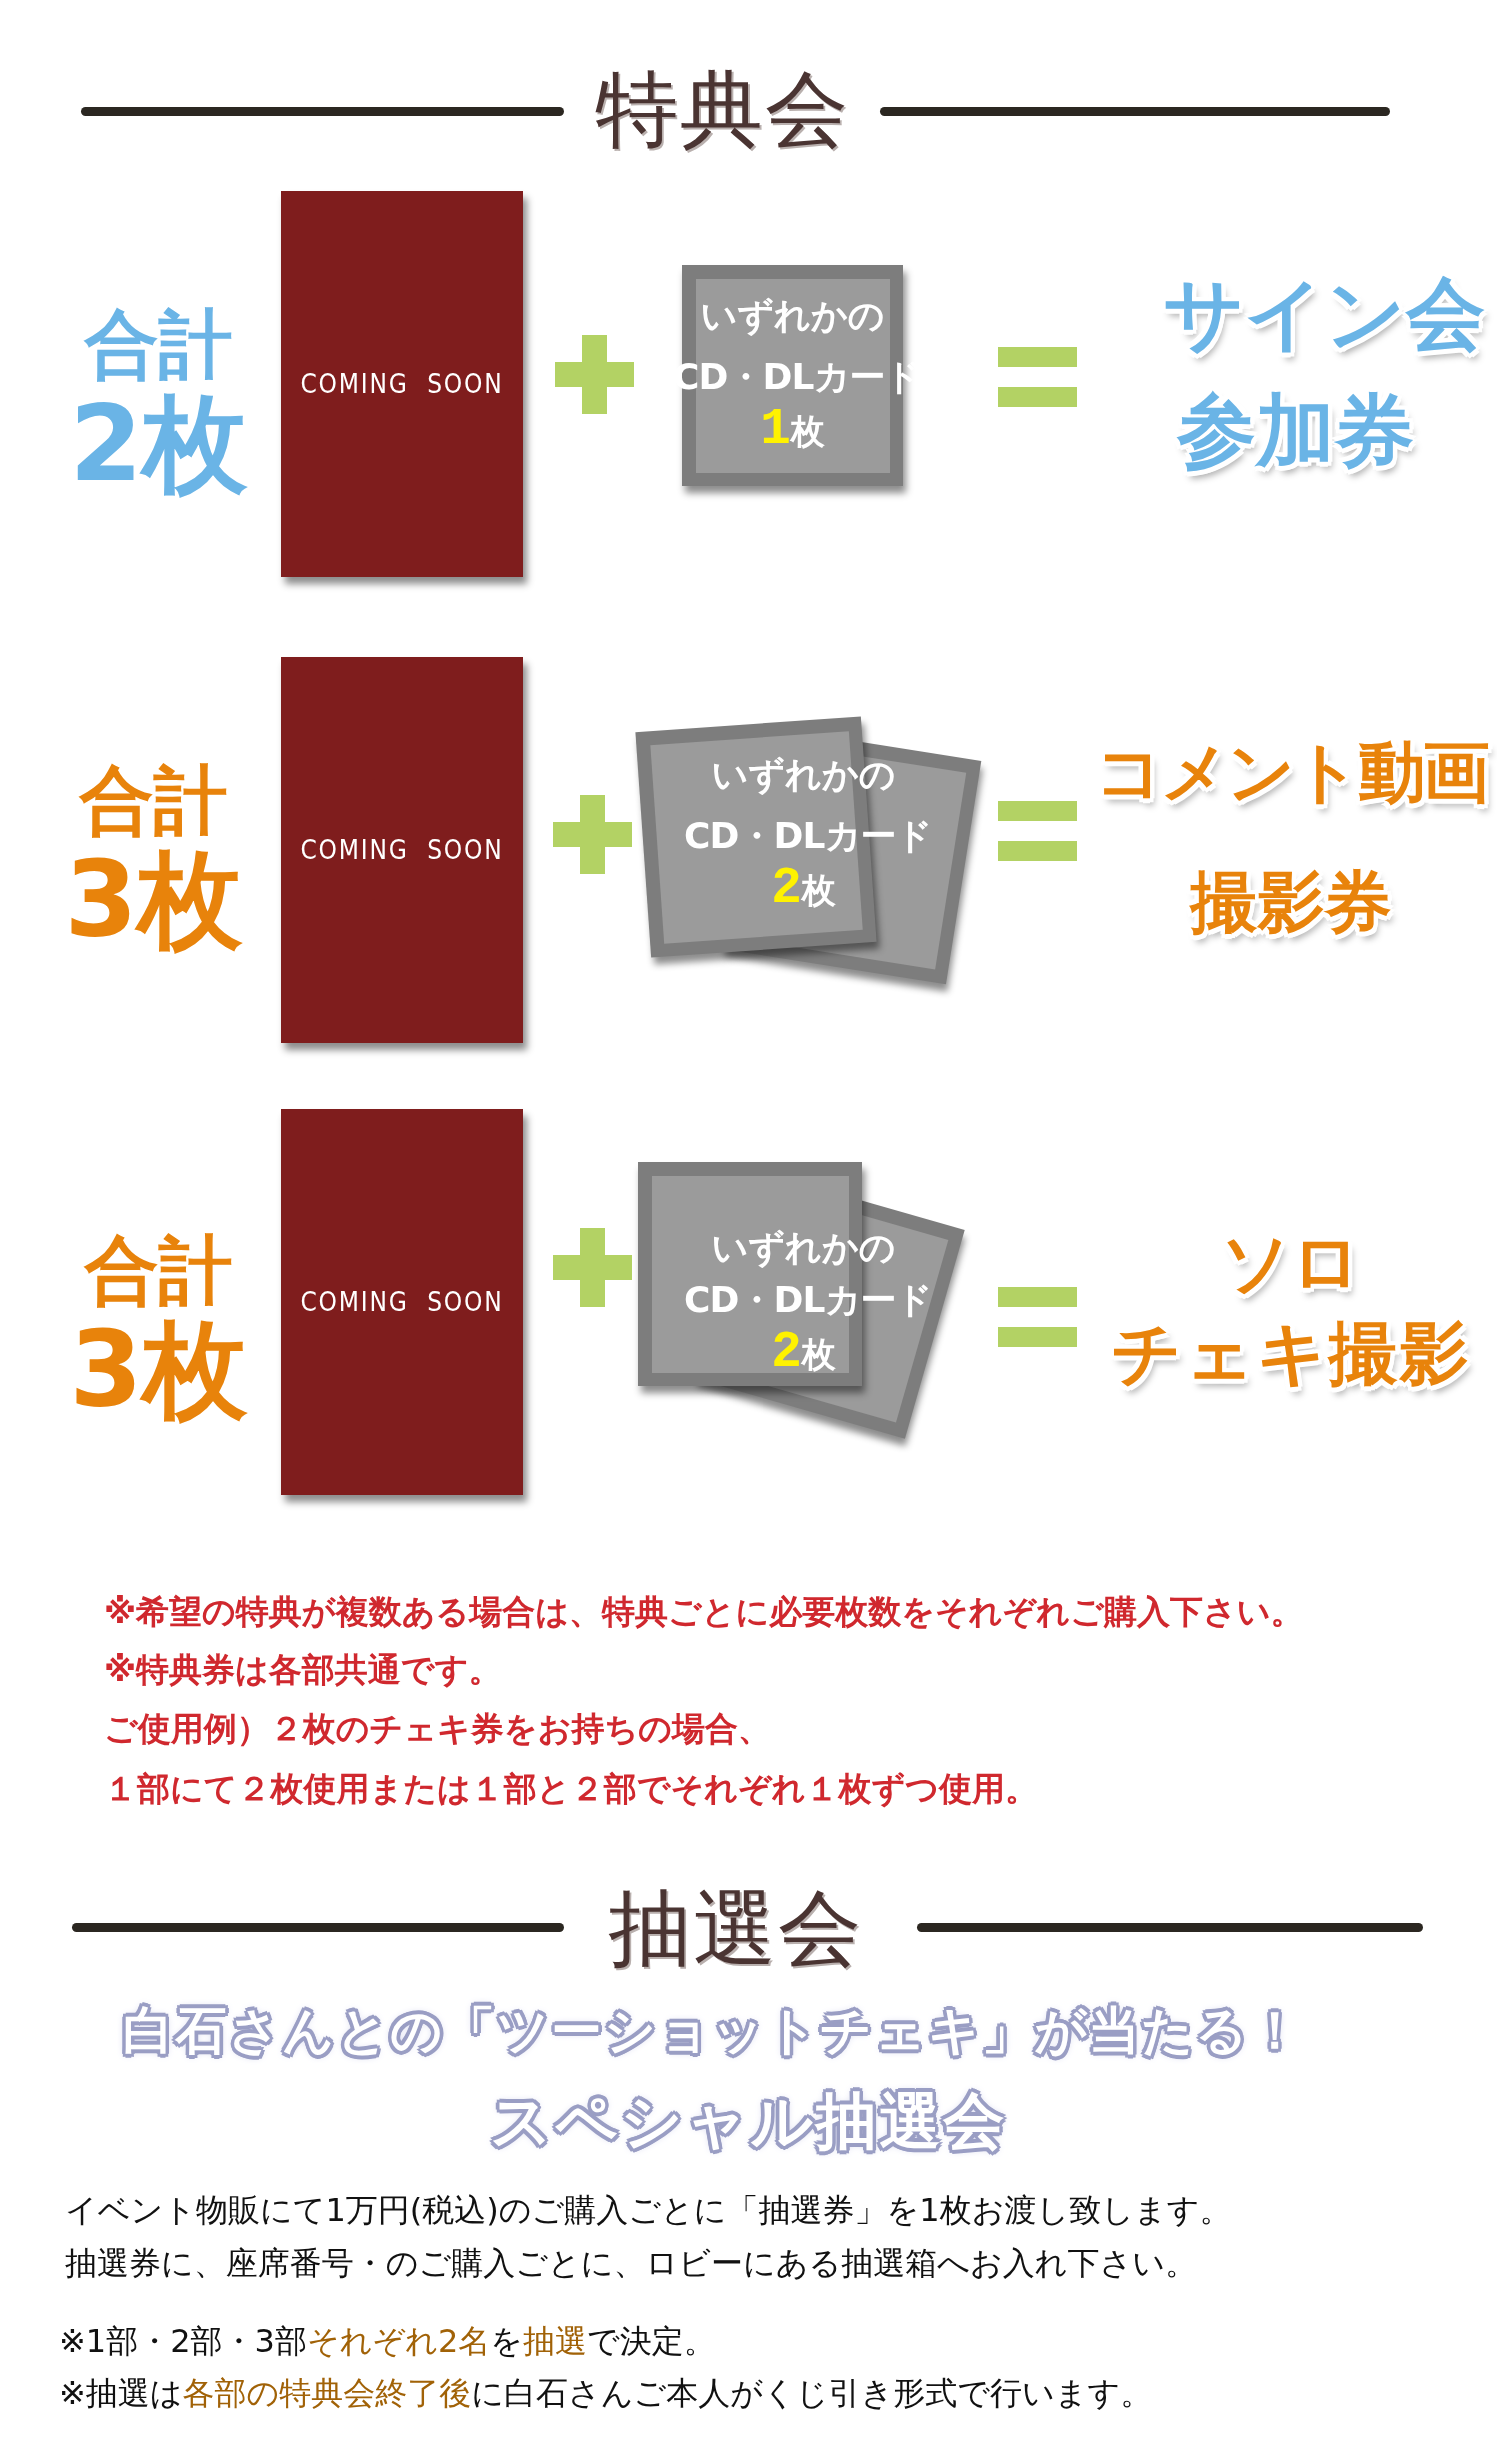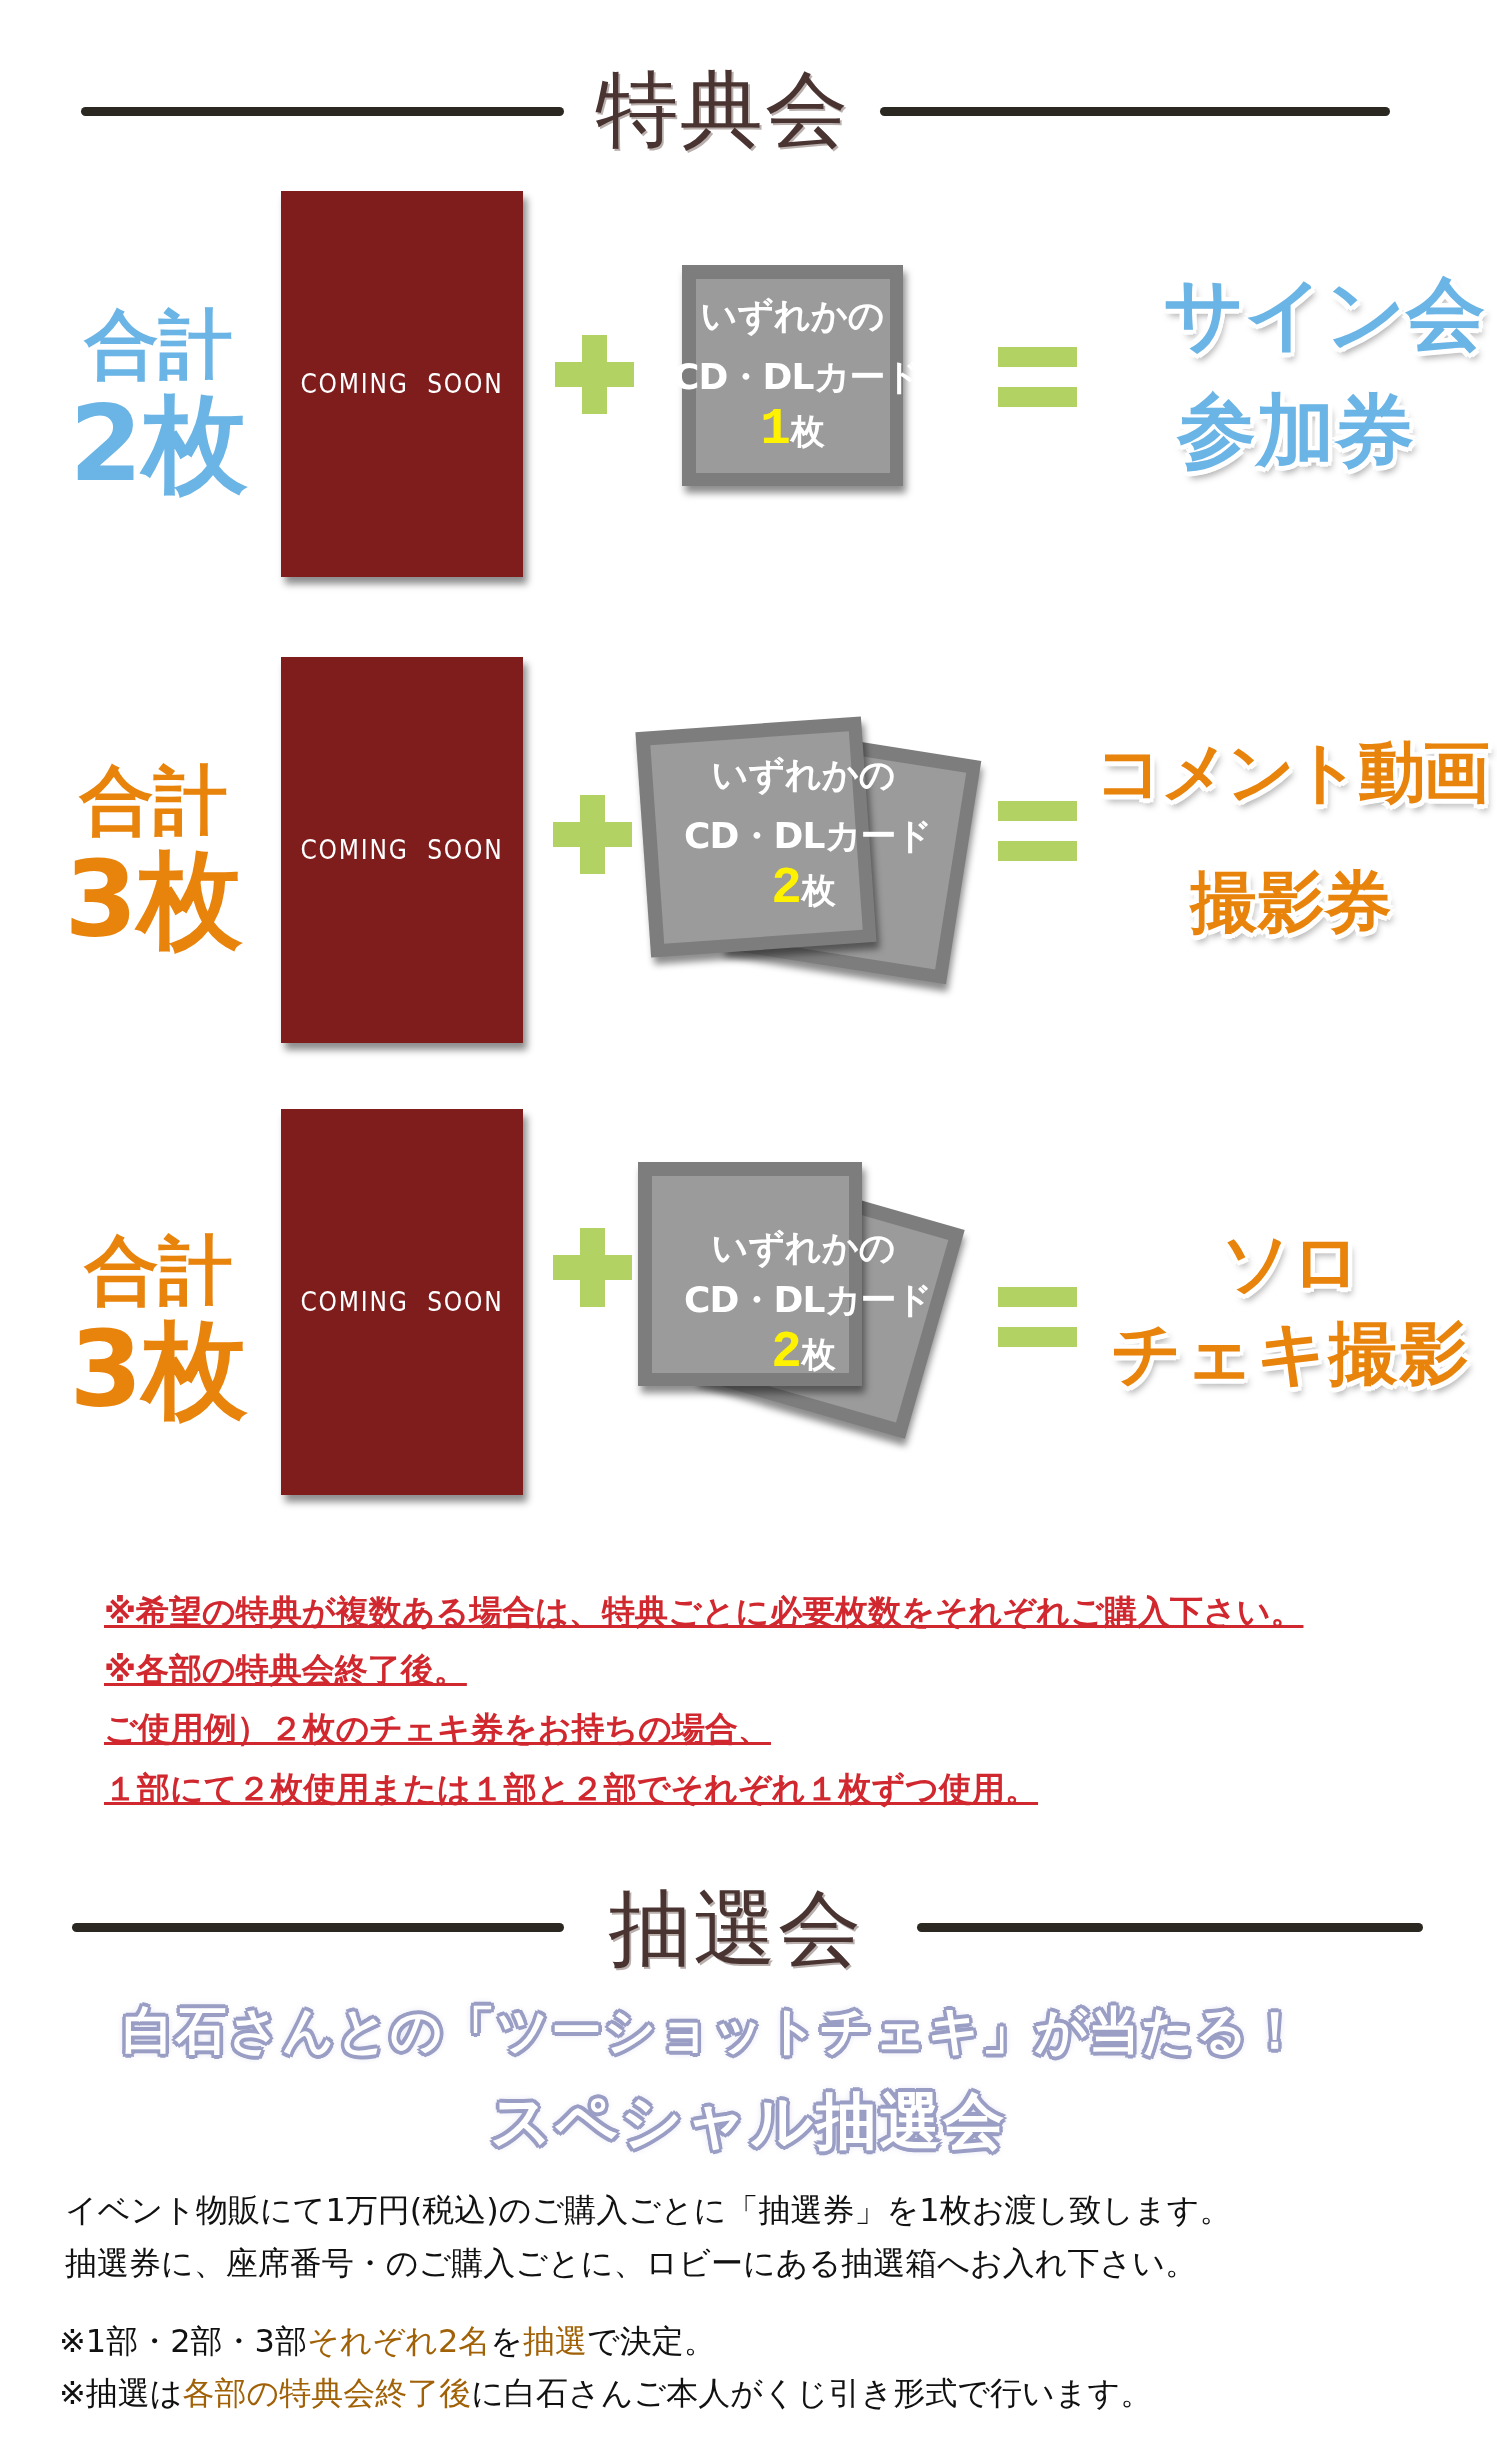--- a/index.html
+++ b/index.html
@@ -36,21 +36,21 @@
   .result { position:absolute; font-weight:bold; text-align:center; line-height:1; white-space:nowrap; }
   .result span { display:block; }
   .res-blue { color:#6ab4e6;
      text-shadow: -3.6px -3.6px 0 #fff, 3.6px -3.6px 0 #fff, -3.6px 3.6px 0 #fff, 3.6px 3.6px 0 #fff,
                   0 -4.5px 0 #fff, 0 4.5px 0 #fff, -4.5px 0 0 #fff, 4.5px 0 0 #fff,
                   3.6px 7.2px 7.2px rgba(0,0,0,0.35); }
   .res-orange { color:#e8830b;
      text-shadow: -3.6px -3.6px 0 #fff, 3.6px -3.6px 0 #fff, -3.6px 3.6px 0 #fff, 3.6px 3.6px 0 #fff,
                   0 -4.5px 0 #fff, 0 4.5px 0 #fff, -4.5px 0 0 #fff, 4.5px 0 0 #fff,
                   3.6px 7.2px 7.2px rgba(0,0,0,0.35); }
-  .note { position:absolute; left:104px; color:#d0282e; font-weight:bold; font-size:33px; line-height:1; white-space:nowrap;text-decoration:underline; }
+  .note { position:absolute; left:104px; color:#d0282e; font-weight:bold; font-size:33px; line-height:1; white-space:nowrap; }
   .lottery-sub { position:absolute; left:0; width:1497px; text-align:center; font-weight:bold; color:#ffffff; line-height:1; white-space:nowrap;
      text-shadow: -2.7px -2.7px 0 #9a9ec4, 2.7px -2.7px 0 #9a9ec4, -2.7px 2.7px 0 #9a9ec4, 2.7px 2.7px 0 #9a9ec4,
                   0 -3.6px 0 #9a9ec4, 0 3.6px 0 #9a9ec4, -3.6px 0 0 #9a9ec4, 3.6px 0 0 #9a9ec4,
                   0 0 9px #b7bae0; }
   .body-text { position:absolute; left:65px; color:#111111; font-size:32px; line-height:1; white-space:nowrap; }
   .hl { color:#a16207; }
 </style>
 </head>
 <body>
 
@@ -131,21 +131,21 @@
   </div>
   <div class="equals" style="left:998px; top:1287px;"></div>
   <div class="result res-orange" style="left:1088px; top:1228px; width:406px;">
     <span style="font-size:69px;">ソロ</span>
     <span style="font-size:69px; margin-top:21.7px; letter-spacing:1.8px;">チェキ撮影</span>
   </div>
 </div>
 
 <div>
   <div class="note" style="top:1595px;">※希望の特典が複数ある場合は、特典ごとに必要枚数をそれぞれご購入下さい。</div>
-  <div class="note" style="top:1653px;">※各部の特典会終了後。</div>
+  <div class="note" style="top:1653px;">※特典券は各部共通です。</div>
   <div class="note" style="top:1712px;">ご使用例）２枚のチェキ券をお持ちの場合、</div>
   <div class="note" style="top:1772px;">１部にて２枚使用または１部と２部でそれぞれ１枚ずつ使用。</div>
 </div>
 
 <div class="hline" style="left:72px; top:1923px; width:492px;"></div>
 <div class="section-title" style="left:555px; top:1887px; width:361px;">抽選会</div>
 <div class="hline" style="left:917px; top:1923px; width:506px;"></div>
 
 <div class="lottery-sub" style="top:2005px; font-size:51px; letter-spacing:1.8px; margin-left:-36px;">白石さんとの「ツーショットチェキ」が当たる！</div>
 <div class="lottery-sub" style="top:2090px; font-size:61px; letter-spacing:2.7px;">スペシャル抽選会</div>

